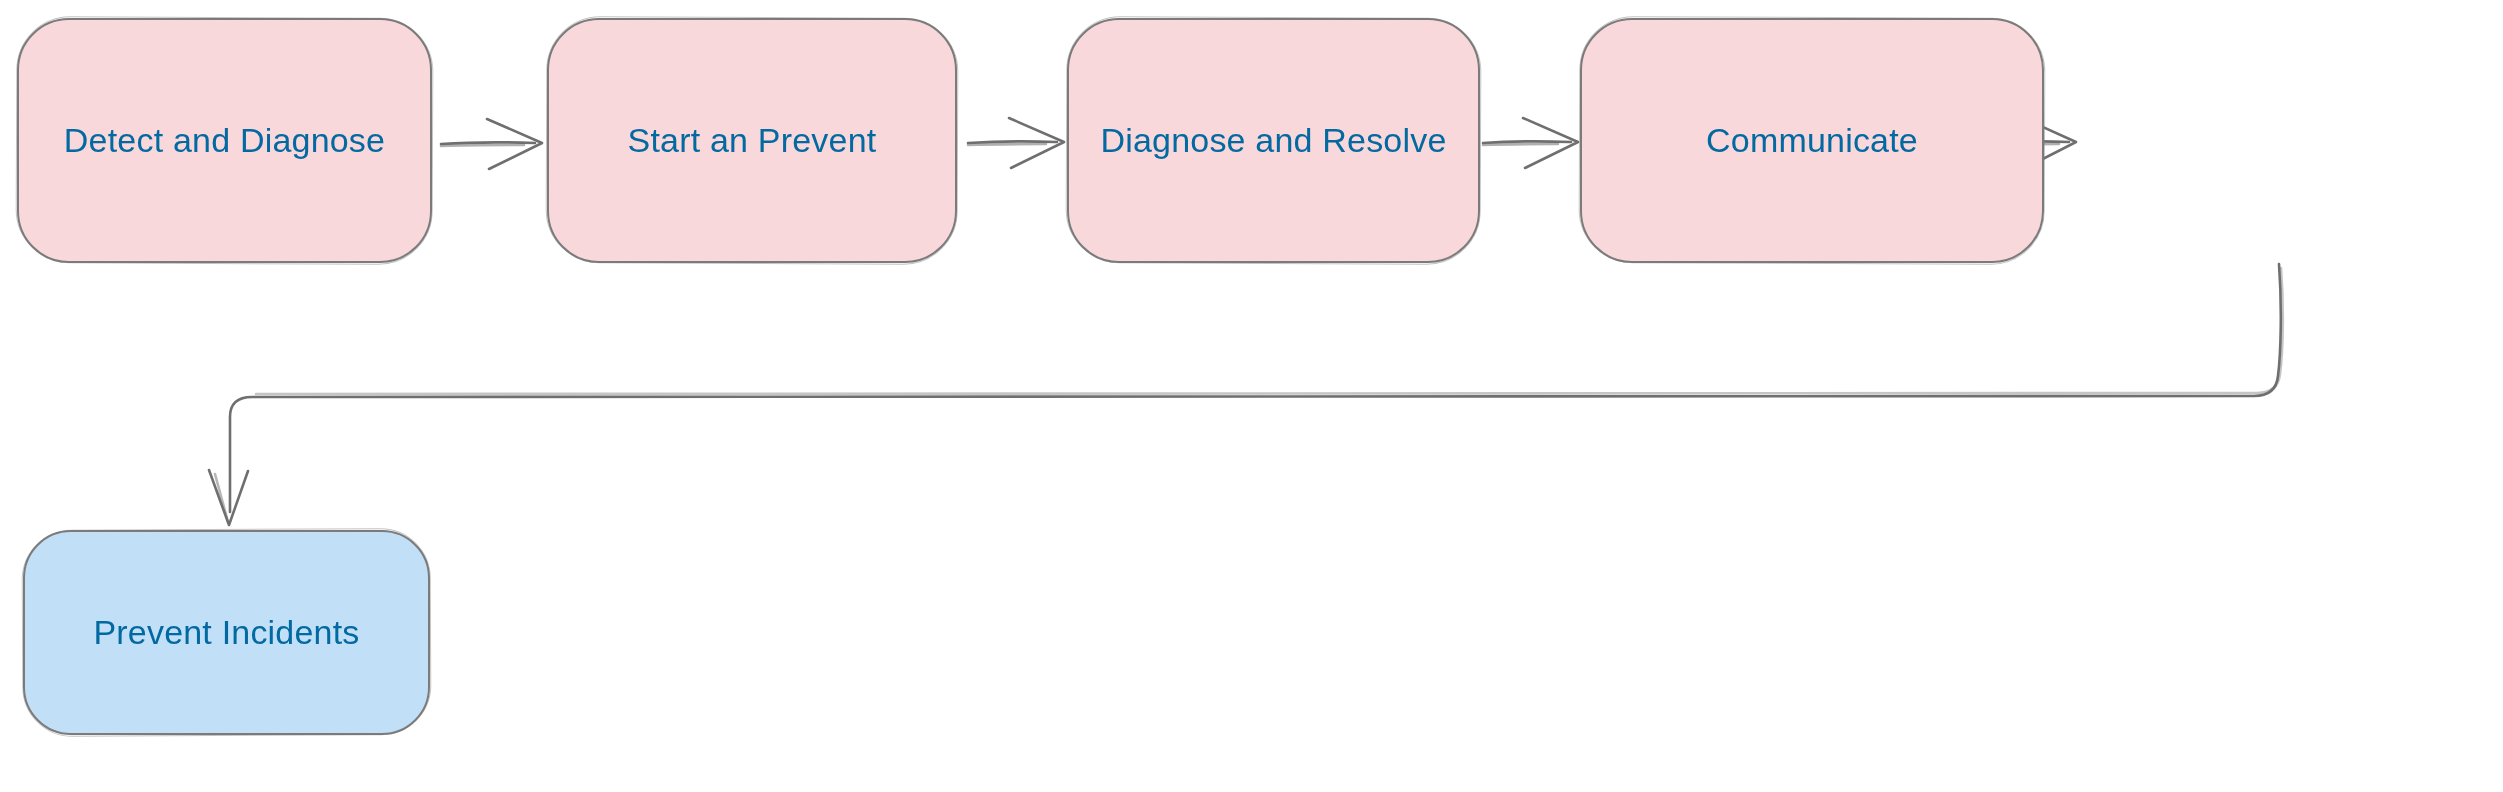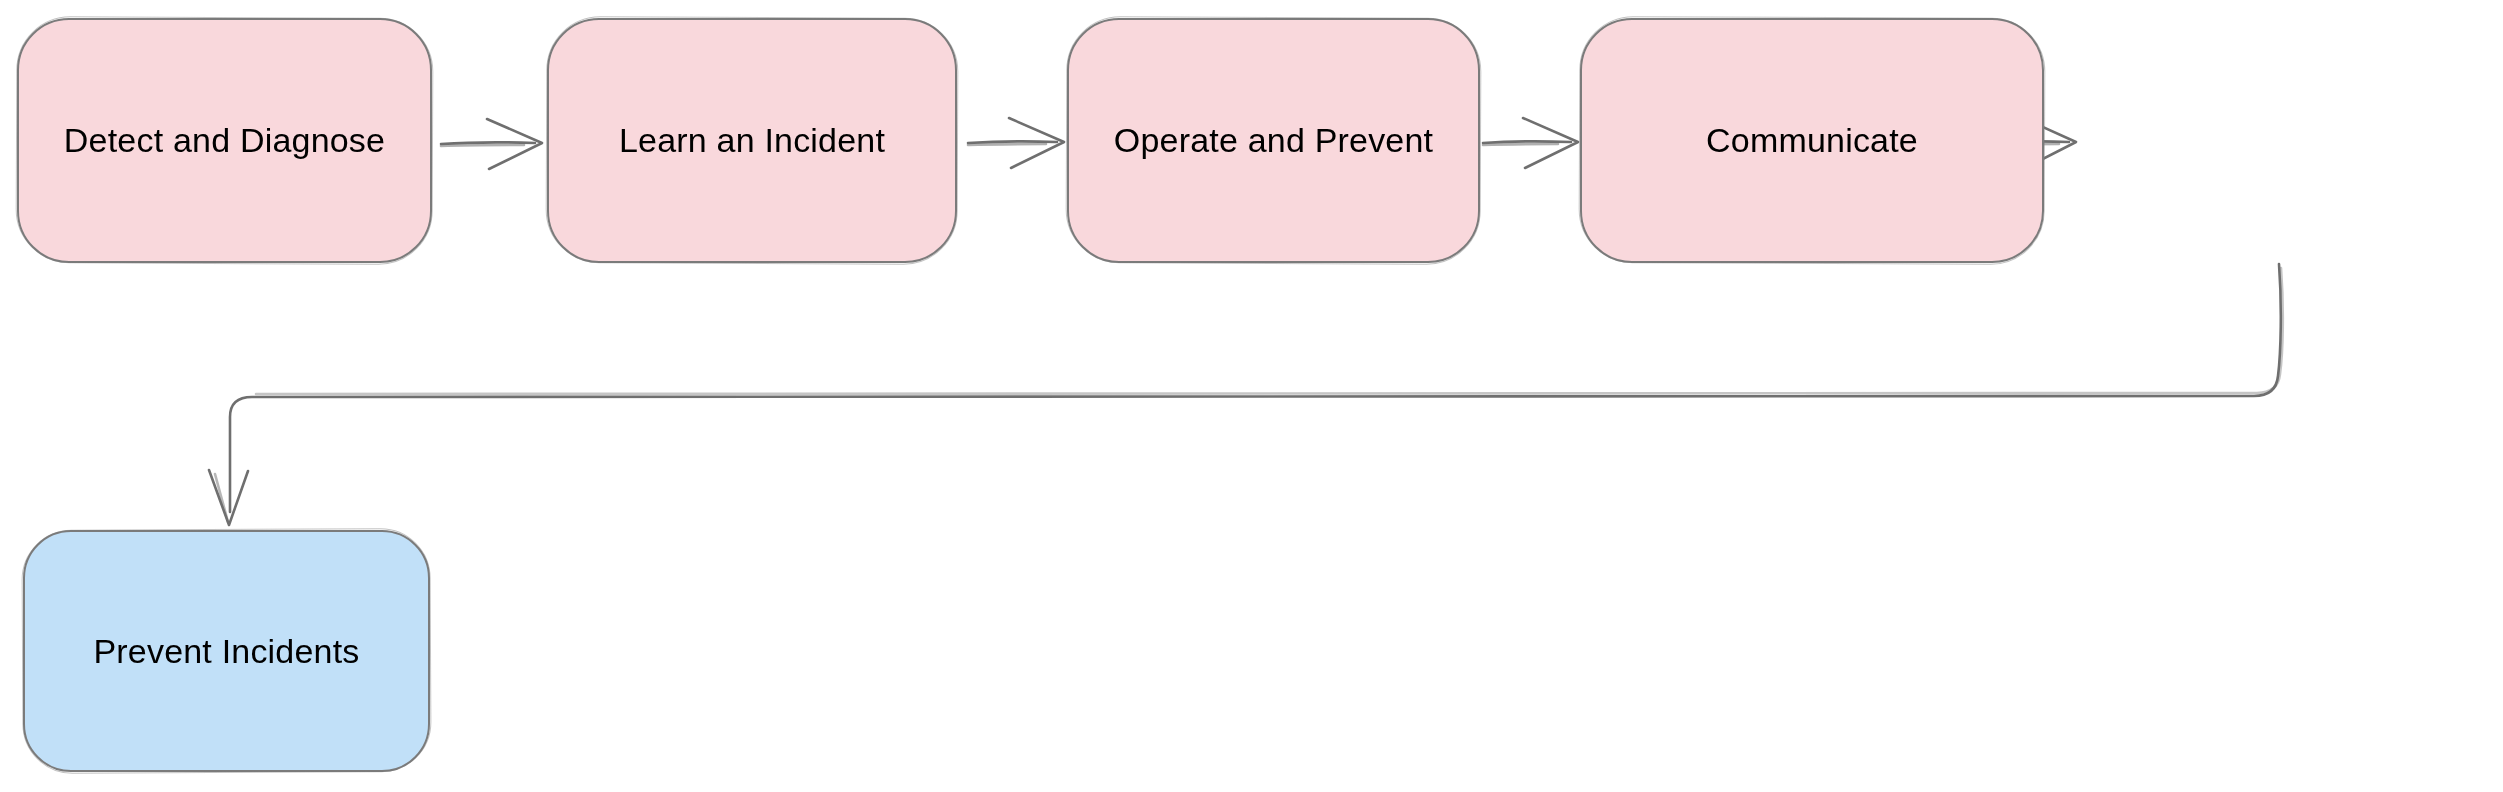--- a/index.html
+++ b/index.html
@@ -20,42 +20,42 @@
   .node {
     position: absolute;
     display: flex;
     align-items: center;
     justify-content: center;
     box-sizing: border-box;
     border: 2.6px solid #7b7b7b;
     border-radius: 52px;
     font-size: 34px;
     letter-spacing: 0.2px;
-    color: #000000;
+    color: #0369a1;
     text-align: center;
   }
   
   .node::before {
     content: "";
     position: absolute;
     inset: -3px;
     border: 1.6px solid rgba(123,123,123,0.45);
     border-radius: 54px;
     transform: rotate(0.25deg);
     pointer-events: none;
   }
   .node.step    { background: #f9d8dc; }
   .node.outcome { background: #c1e0f8; }
 
   .node-detect      { left: 17px;   top: 18px;  width: 415px; height: 245px; }
   .node-start       { left: 547px;  top: 18px;  width: 410px; height: 245px; }
   .node-operate     { left: 1067px; top: 18px;  width: 413px; height: 245px; }
   .node-communicate { left: 1580px; top: 18px;  width: 464px; height: 245px; }
   .node-learn       { left: 2077px; top: 18px;  width: 408px; height: 245px; }
-  .node-prevent     { left: 23px;   top: 530px; width: 407px; height: 242px; border-radius: 48px; }
+  .node-prevent     { left: 23px;   top: 530px; width: 407px; height: 205px; border-radius: 48px; }
   .node-prevent::before { border-radius: 50px; transform: rotate(-0.3deg); }
 
   .node-label { position: relative; pointer-events: none; }
 </style>
 </head>
 <body>
 
 <div class="canvas">
 
   <svg class="connector-layer" viewBox="0 0 2503 792" xmlns="http://www.w3.org/2000/svg" fill="none" stroke="#6f6f6f" stroke-width="2.6" stroke-linecap="round" stroke-linejoin="round">
@@ -90,25 +90,25 @@
       <polyline points="209,470 229,525 248,471"></polyline>
       <path d="M215,474 L228,522" opacity="0.5"></path>
     </g>
   </svg>
 
   <div class="node step node-detect">
     <span class="node-label">Detect and Diagnose</span>
   </div>
 
   <div class="node step node-start">
-    <span class="node-label">Learn an Incident</span>
+    <span class="node-label">Start an Prevent</span>
   </div>
 
   <div class="node step node-operate">
-    <span class="node-label">Operate and Prevent</span>
+    <span class="node-label">Diagnose and Resolve</span>
   </div>
 
   <div class="node step node-communicate">
     <span class="node-label">Communicate</span>
   </div>
 
 
   <div class="node outcome node-prevent">
     <span class="node-label">Prevent Incidents</span>
   </div>

